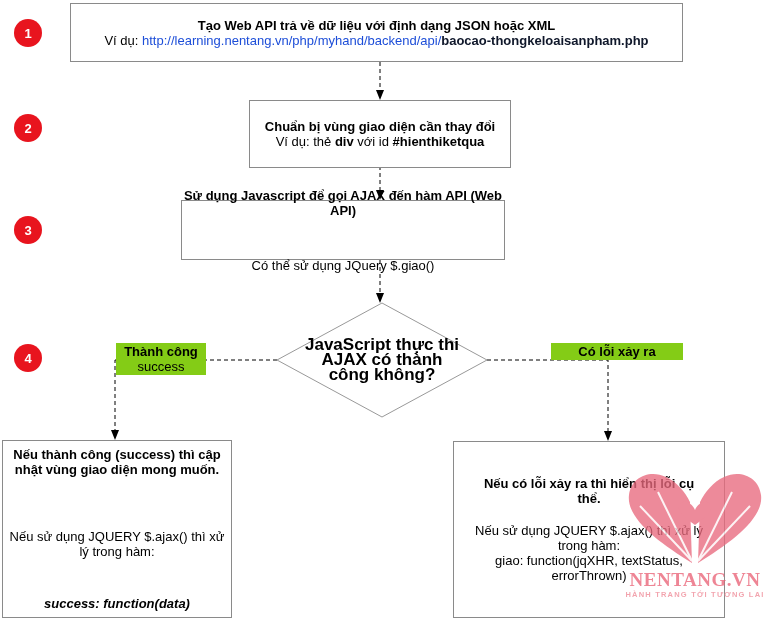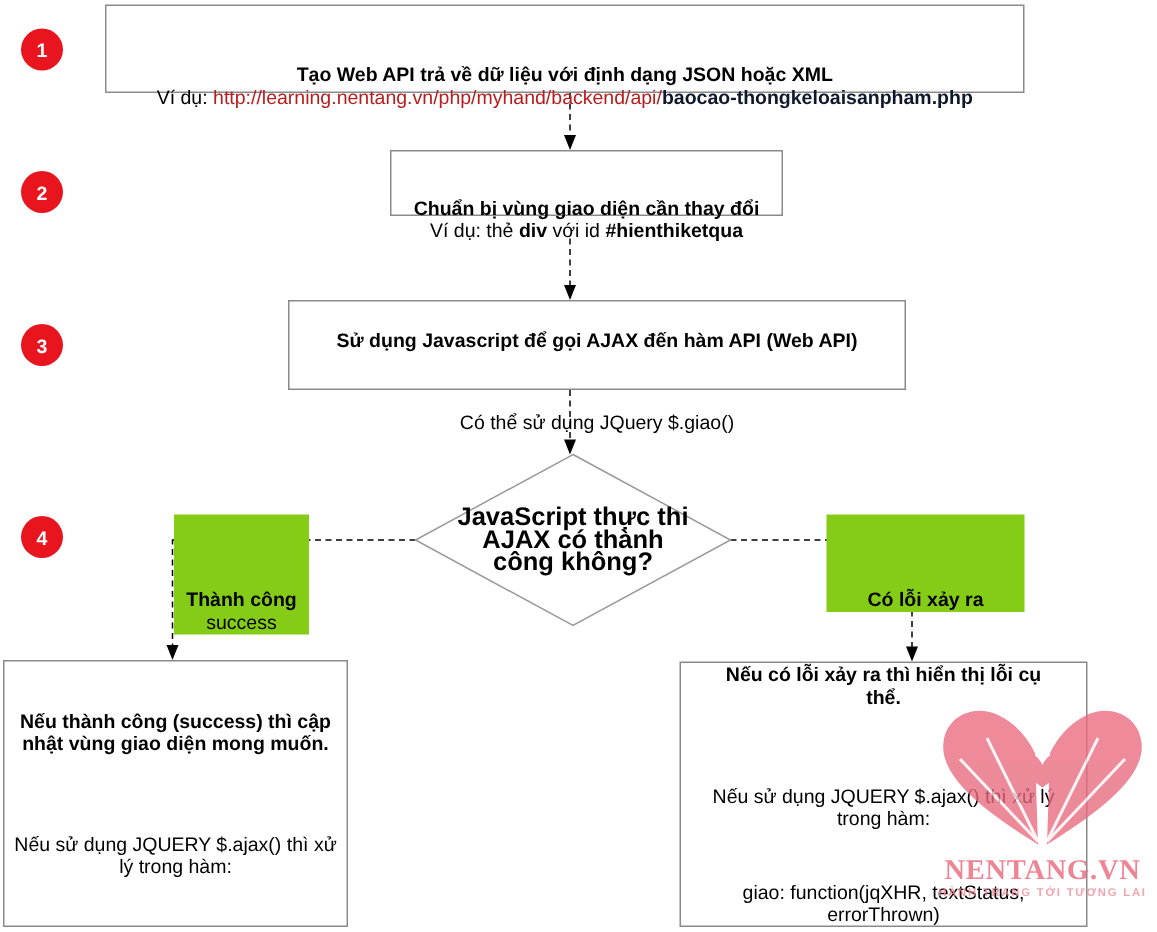--- a/index.html
+++ b/index.html
@@ -6,27 +6,27 @@
   body {
     width:771px; height:621px; position:relative; overflow:hidden;
     background:#ffffff; font-family:"Liberation Sans", sans-serif; color:#000;
   }
   .box {
     position:absolute; background:#fff; border:1px solid #8a8a8a;
     box-sizing:border-box; z-index:2;
     display:flex; flex-direction:column; justify-content:center; align-items:center;
     text-align:center; font-size:13px; line-height:15px;
   }
-  .bold { font-weight:bold;margin-top:48px; }
+  .bold { font-weight:bold; }
   #box1 { left:70px; top:3px; width:613px; height:59px; }
-  #box2 { left:260px; top:100px; width:262px; height:44px;text-align:right; }
-  #box3 { left:192px; top:200px; width:412px; height:60px;gap:40px; }
+  #box2 { left:249px; top:100px; width:262px; height:68px;text-align:right; }
+  #box3 { left:181px; top:200px; width:324px; height:60px;gap:40px; }
   #box4 { left:2px;  top:440px; width:230px; height:178px; padding:0 4px;gap:37px; }
-  #box5 { left:453px; top:441px; width:272px; height:177px; padding:0 20px;justify-content:space-between; }
-  .url { color:#b91c1c; text-decoration:none;text-align:center; }
+  #box5 { left:453px; top:441px; width:272px; height:177px; padding:0 20px; }
+  .url { color:#1d4ed8; text-decoration:none;text-align:center; }
   .url-file { font-weight:bold; color:#0f172a; }
   .badge {
     position:absolute; width:28px; height:28px; border-radius:50%;
     background:#e8141e; color:#fff; font-weight:bold; font-size:13px;
     display:flex; align-items:center; justify-content:center; z-index:2;
   }
   #badge1 { left:14px; top:19px; }
   #badge2 { left:14px; top:114px; }
   #badge3 { left:14px; top:216px; }
   #badge4 { left:14px; top:344px; }
@@ -98,20 +98,21 @@
   <div class="bold">Thành công</div>
   <div>success</div>
 </div>
 <div class="branch-label" id="label-error">
   <div class="bold">Có lỗi xảy ra</div>
 </div>
 
 <div class="box" id="box4">
   <div class="b4-l1">Nếu thành công (success) thì cập nhật vùng giao diện mong muốn.</div>
   <div class="b4-l2">Nếu sử dụng JQUERY $.ajax() thì xử lý trong hàm:</div>
+  <div class="b4-l3">success: function(data)</div>
 </div>
 
 <div class="box" id="box5">
   <div class="b5-l1">Nếu có lỗi xảy ra thì hiển thị lỗi cụ thể.</div>
   <div>Nếu sử dụng JQUERY $.ajax() thì xử lý trong hàm:</div>
   <div>giao: function(jqXHR, textStatus, errorThrown)</div>
 </div>
 
 <svg id="watermark" width="175" height="140" viewBox="0 0 175 140" xmlns="http://www.w3.org/2000/svg">
   <g opacity="0.78">

